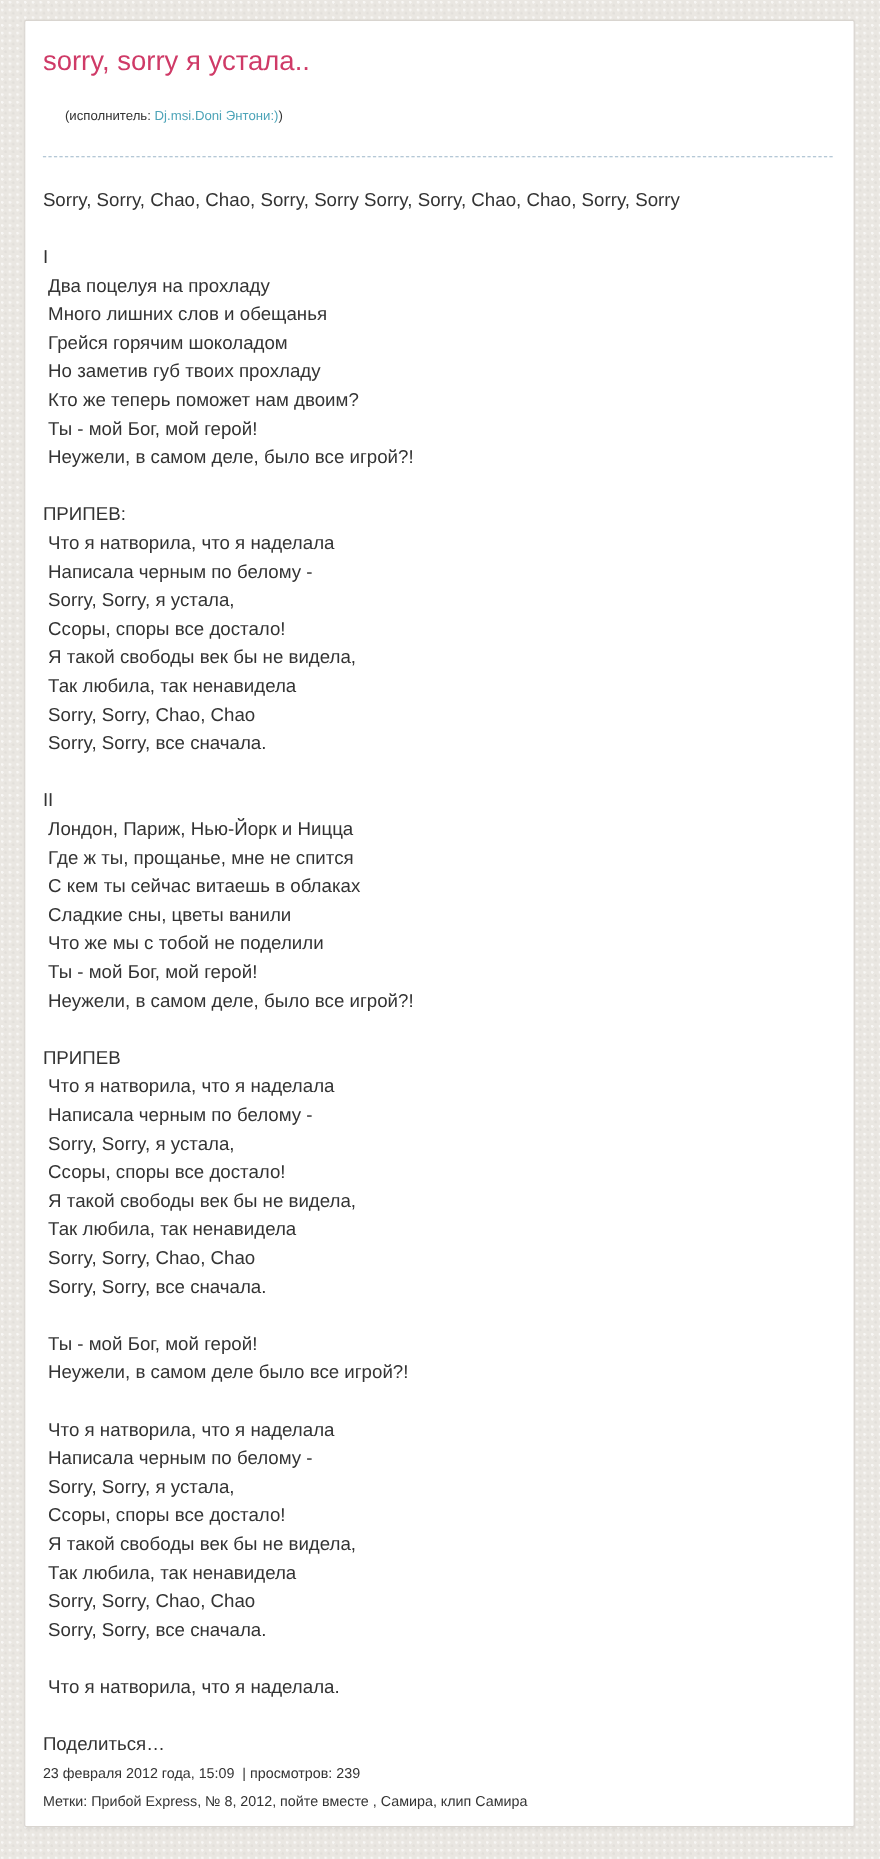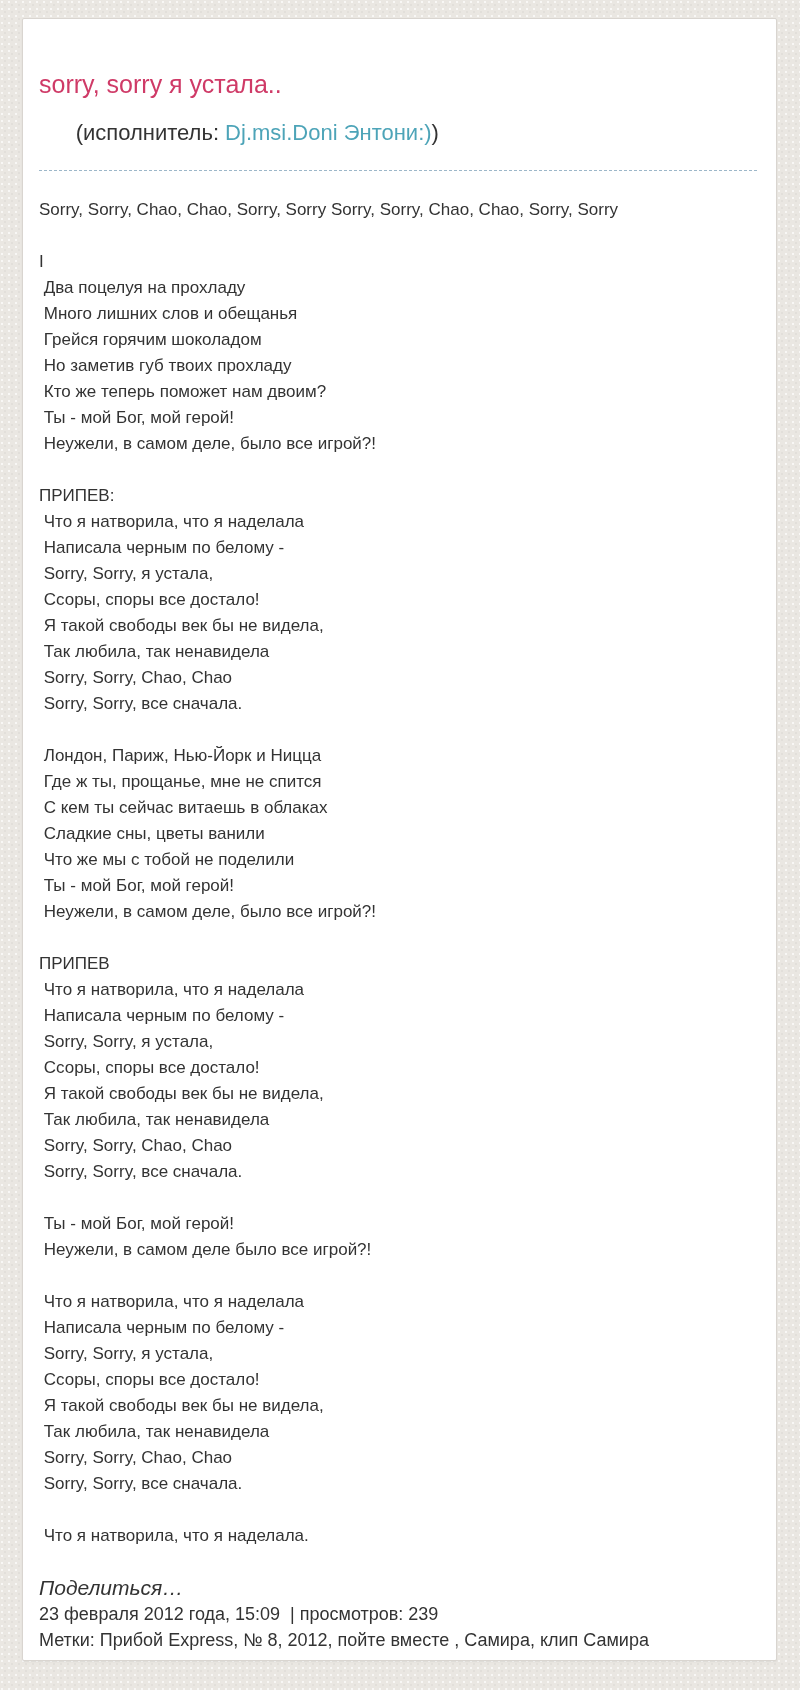--- a/index.html
+++ b/index.html
@@ -22,58 +22,56 @@
     width: 755px; height: 1643px;
     background: var(--color-card_background, #ffffff);
     border: 1px solid var(--color-card_border, #d9d5d0);
     border-radius: 2px;
     box-shadow: 0 1px 2px rgba(0,0,0,0.06);
     padding: 22px 19px 0 16px;
   }
   .header {
     padding-bottom: 4px;
     border-bottom: 1px dashed var(--color-separator, #9db7c9);
-    margin-top: 28px;
   }
   .song-title {
     font-size: 25px;
     line-height: 30px;
     font-weight: normal;
     color: var(--color-title_text, #cf3a67);
   }
   .artist-line {
     margin-top: 1px;
-    font-size: 22px;
+    font-size: 12px;
     line-height: 22px;
     color: var(--color-body_text, #333333);
     white-space: pre-wrap;
   }
   .artist-link {
     color: var(--color-artist_link, #4da4b8);
     text-decoration: none;
     cursor: pointer;
   }
   .lyrics {
     margin-top: 26px;
     font-size: 17px;
     line-height: 26px;
     color: var(--color-body_text, #333333);
   }
   .lyric-line { white-space: pre-wrap; min-height: 26px; }
   .stanza + .stanza { margin-top: 26px; }
   .share-line {
     margin-top: 26px;
-    font-size: 21px;
+    font-size: 17px;
     line-height: 26px;
     color: var(--color-body_text, #333333);
     cursor: pointer;
-    font-style: italic;
   }
   .meta-line, .tags-line {
-    font-size: 18px;
+    font-size: 13px;
     line-height: 26px;
     color: var(--color-body_text, #333333);
     white-space: pre-wrap;
   }
 </style>
 </head>
 <body>
 
 <div class="card">
   <div class="header">
@@ -102,20 +100,21 @@
         <div class="lyric-line"> Что я натворила, что я наделала</div>
         <div class="lyric-line"> Написала черным по белому -</div>
         <div class="lyric-line"> Sorry, Sorry, я устала,</div>
         <div class="lyric-line"> Ссоры, споры все достало!</div>
         <div class="lyric-line"> Я такой свободы век бы не видела,</div>
         <div class="lyric-line"> Так любила, так ненавидела</div>
         <div class="lyric-line"> Sorry, Sorry, Chao, Chao</div>
         <div class="lyric-line"> Sorry, Sorry, все сначала.</div>
       </div>
       <div class="stanza">
+        <div class="lyric-line">II</div>
         <div class="lyric-line"> Лондон, Париж, Нью-Йорк и Ницца</div>
         <div class="lyric-line"> Где ж ты, прощанье, мне не спится</div>
         <div class="lyric-line"> С кем ты сейчас витаешь в облаках</div>
         <div class="lyric-line"> Сладкие сны, цветы ванили</div>
         <div class="lyric-line"> Что же мы с тобой не поделили</div>
         <div class="lyric-line"> Ты - мой Бог, мой герой!</div>
         <div class="lyric-line"> Неужели, в самом деле, было все игрой?!</div>
       </div>
       <div class="stanza">
         <div class="lyric-line">ПРИПЕВ</div>

